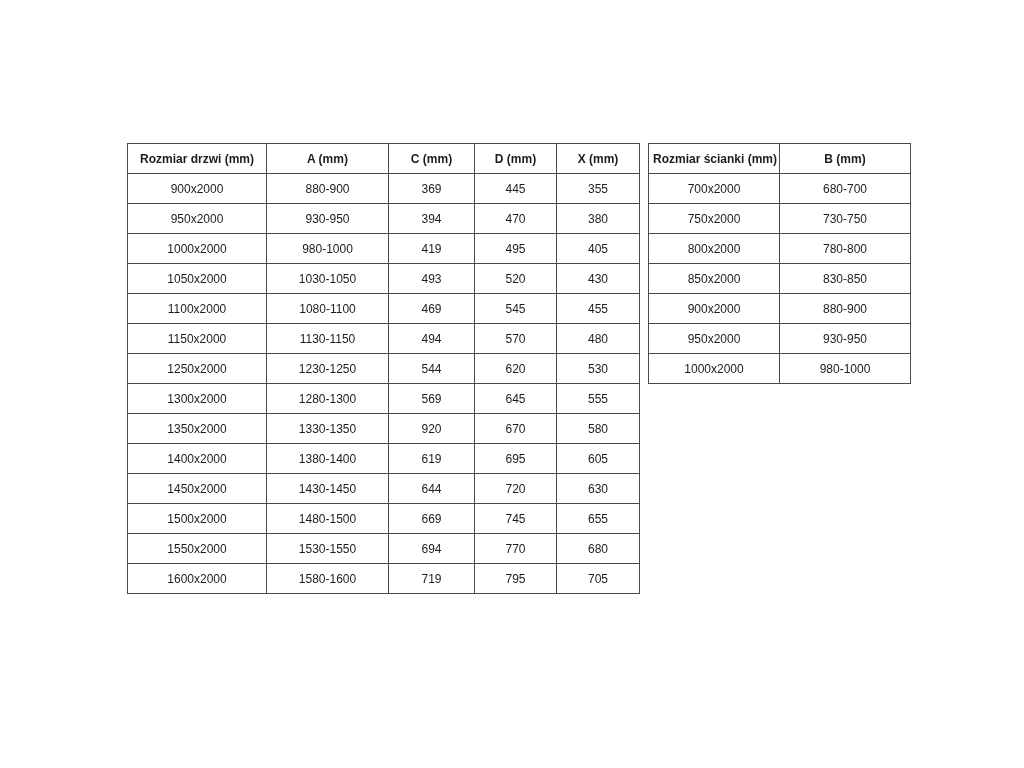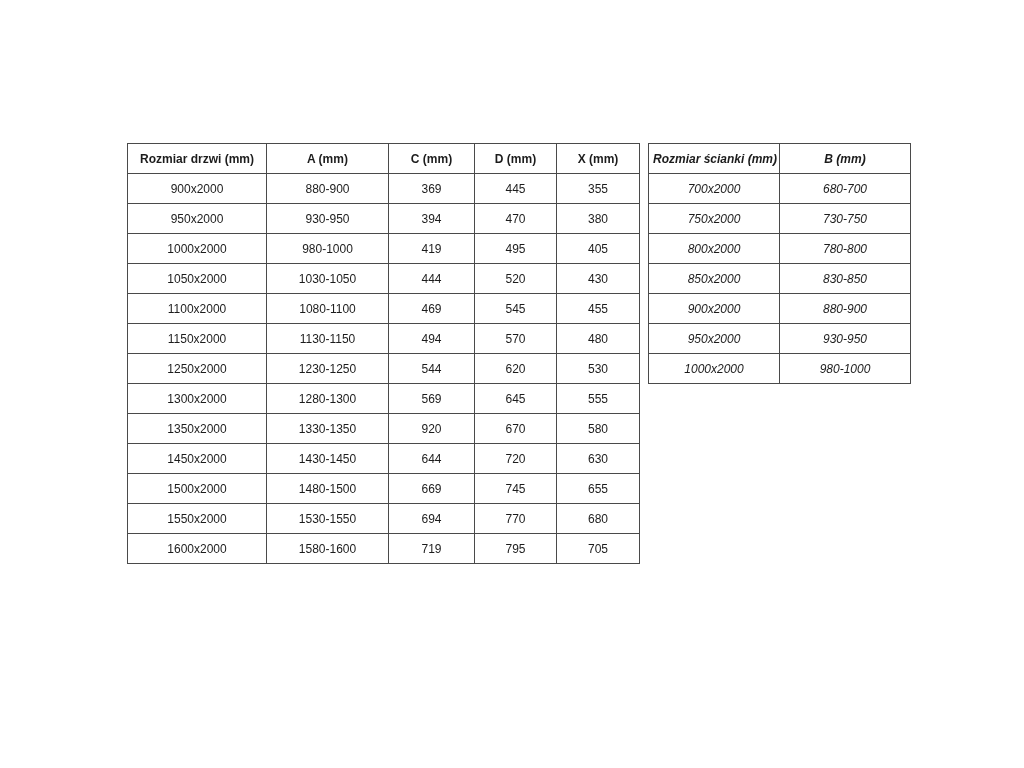--- a/index.html
+++ b/index.html
@@ -43,21 +43,20 @@
     #doors-table th:nth-child(1) { width: 130px; }
     #doors-table th:nth-child(2) { width: 113px; margin-left: 20px; }
     #doors-table th:nth-child(3) { width: 77px; }
     #doors-table th:nth-child(4) { width: 73px; }
     #doors-table th:nth-child(5) { width: 74px; }
     
     #walls-table {
       left: 648px;
       top: 143px;
       width: 244px;
-      font-style: italic;
     }
     #walls-table th:nth-child(1) { width: 122px; }
     #walls-table th:nth-child(2) { width: 122px; }
   </style>
 </head>
 <body>
 
 <table id="doors-table" class="spec-table">
     <thead>
       <tr>
@@ -86,21 +85,21 @@
       <tr>
         <td>1000x2000</td>
         <td>980-1000</td>
         <td>419</td>
         <td>495</td>
         <td>405</td>
       </tr>
       <tr>
         <td>1050x2000</td>
         <td>1030-1050</td>
-        <td>444</td>
+        <td>493</td>
         <td>520</td>
         <td>430</td>
       </tr>
       <tr>
         <td>1100x2000</td>
         <td>1080-1100</td>
         <td>469</td>
         <td>545</td>
         <td>455</td>
       </tr>
@@ -126,20 +125,27 @@
         <td>555</td>
       </tr>
       <tr>
         <td>1350x2000</td>
         <td>1330-1350</td>
         <td>920</td>
         <td>670</td>
         <td>580</td>
       </tr>
       <tr>
+        <td>1400x2000</td>
+        <td>1380-1400</td>
+        <td>619</td>
+        <td>695</td>
+        <td>605</td>
+      </tr>
+      <tr>
         <td>1450x2000</td>
         <td>1430-1450</td>
         <td>644</td>
         <td>720</td>
         <td>630</td>
       </tr>
       <tr>
         <td>1500x2000</td>
         <td>1480-1500</td>
         <td>669</td>

